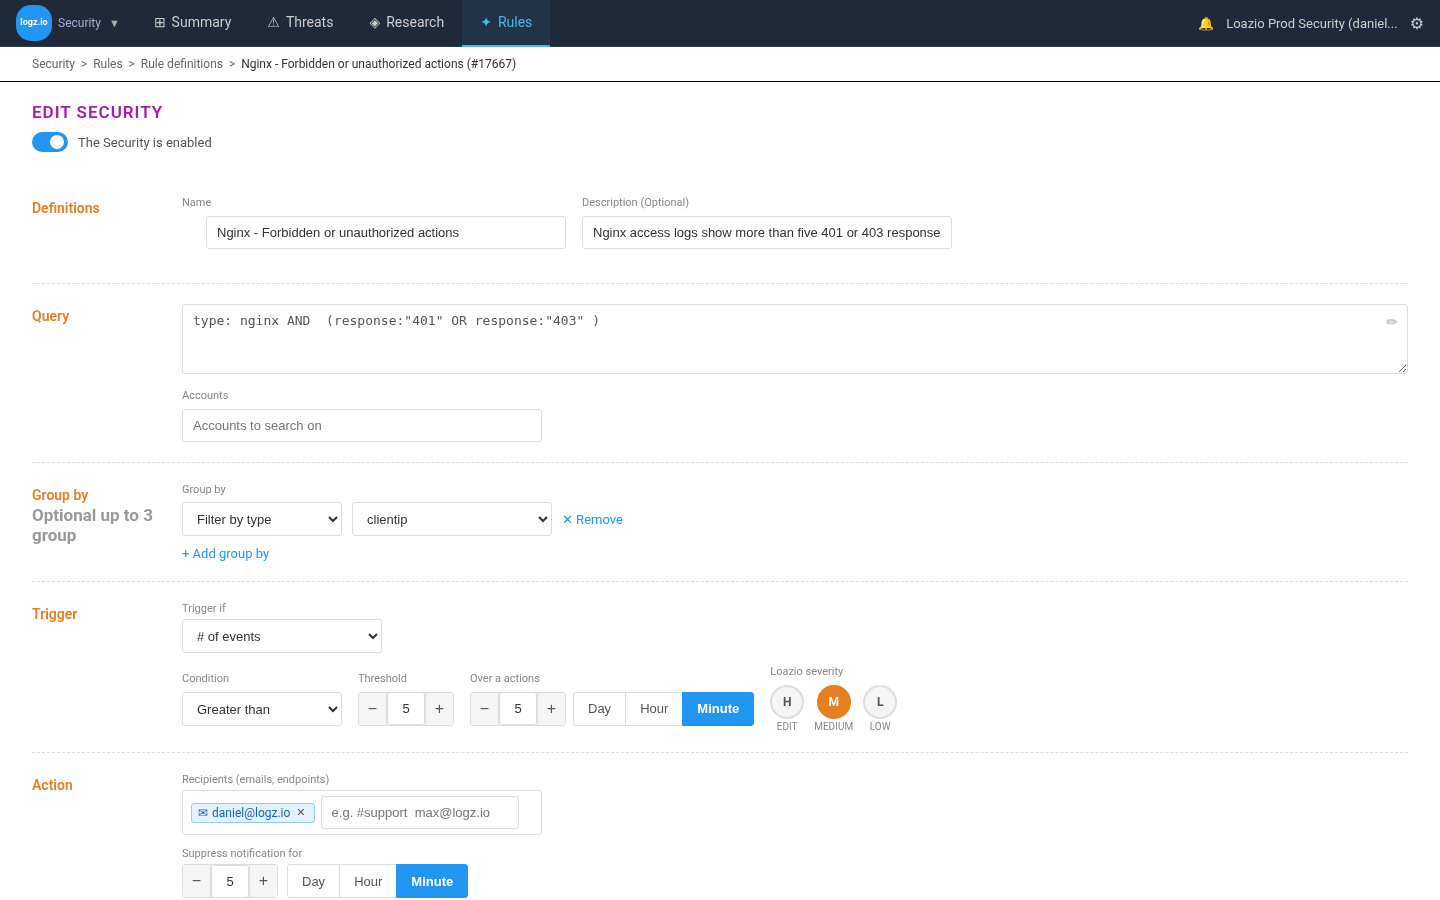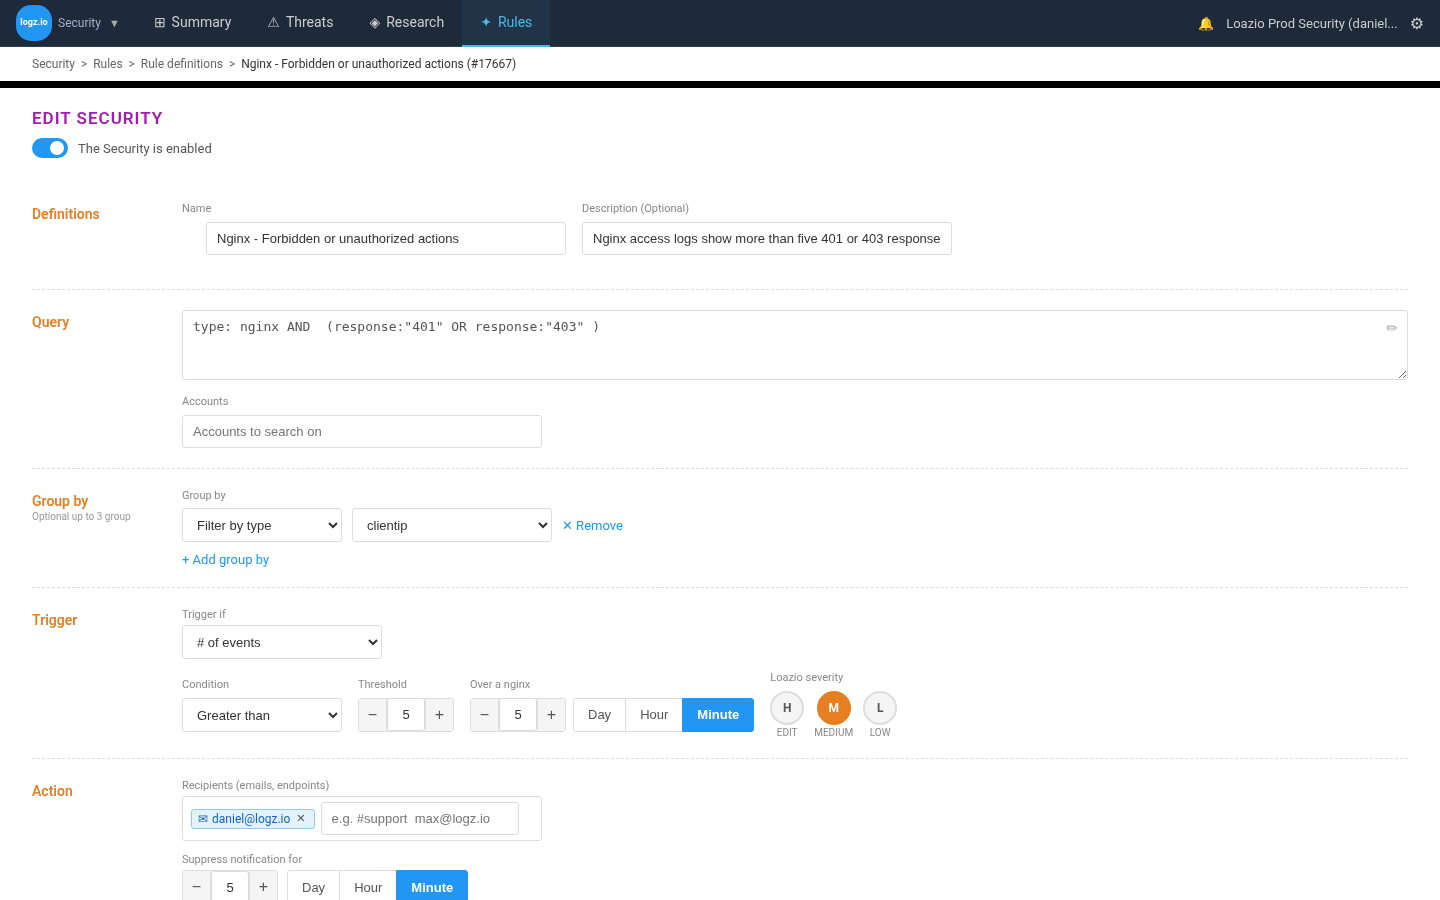--- a/index.html
+++ b/index.html
@@ -25,21 +25,21 @@
       color: #ccc; cursor: pointer; font-size: 14px; text-decoration: none;
       border-bottom: 2px solid transparent;
     }
     .nav-item.active { color: #4db6e8; border-bottom: 2px solid #4db6e8; background: rgba(77,182,232,0.08); }
     .nav-right { margin-left: auto; display: flex; align-items: center; gap: 12px; color: #ccc; font-size: 13px; }
     .nav-right .gear-icon { cursor: pointer; font-size: 16px; }
 
     
     .breadcrumb {
       padding: 10px 32px; font-size: 12px; color: #666;
-      border-bottom: 7px solid #000000;
+      border-bottom: 1px solid #000000;
     }
     .breadcrumb a { color: #666; text-decoration: none; }
     .breadcrumb span { color: #333; }
 
     
     .page { padding: 20px 32px 40px; }
 
     .page-title {
       font-size: 17px; font-weight: 600; color: #a21caf; letter-spacing: 1px;
       text-transform: uppercase; margin-bottom: 10px;
@@ -55,21 +55,21 @@
     }
     .toggle-label { font-size: 13px; color: #555; }
 
     
     .section { display: flex; padding: 20px 0; border-bottom: 1px dashed #ddd; gap: 20px; }
     .section-last { display: flex; padding: 20px 0; gap: 20px; }
     .section-label {
       width: 130px; min-width: 130px; padding-top: 4px;
       color: #e67e22; font-size: 14px; font-weight: 600;
     }
-    .section-label-sub { font-size: 10px; color: #999; font-weight: 400; margin-top: 2px; }
+    .section-label-sub { font-size: 17px; color: #999; font-weight: 700; margin-top: 2px; }
     .section-content { flex: 1; }
 
     
     .form-row { display: flex; gap: 16px; margin-bottom: 14px; }
     .form-group { display: flex; flex-direction: column; gap: 4px; }
     .form-label { font-size: 11px; color: #888; margin-bottom: 3px; }
     input[type="text"], textarea, select {
       border: 1px solid #ddd; border-radius: 3px; padding: 8px 10px;
       font-size: 13px; color: #333; outline: none; background: #fff;
     }
@@ -269,21 +269,21 @@
         </div>
         <div class="trigger-group">
           <label class="form-label">Threshold</label>
           <div class="stepper">
             <button class="stepper-btn">−</button>
             <input class="stepper-val" type="text" value="5" style="">
             <button class="stepper-btn">+</button>
           </div>
         </div>
         <div class="trigger-group">
-          <label class="form-label">Over a nginx</label>
+          <label class="form-label">Over a actions</label>
           <div style="display:flex;align-items:center;gap:8px;">
             <div class="stepper">
               <button class="stepper-btn">−</button>
               <input class="stepper-val" type="text" value="5" style="">
               <button class="stepper-btn">+</button>
             </div>
             <div class="period-btns">
               <button class="period-btn">Day</button>
               <button class="period-btn">Hour</button>
               <button class="period-btn active">Minute</button>

